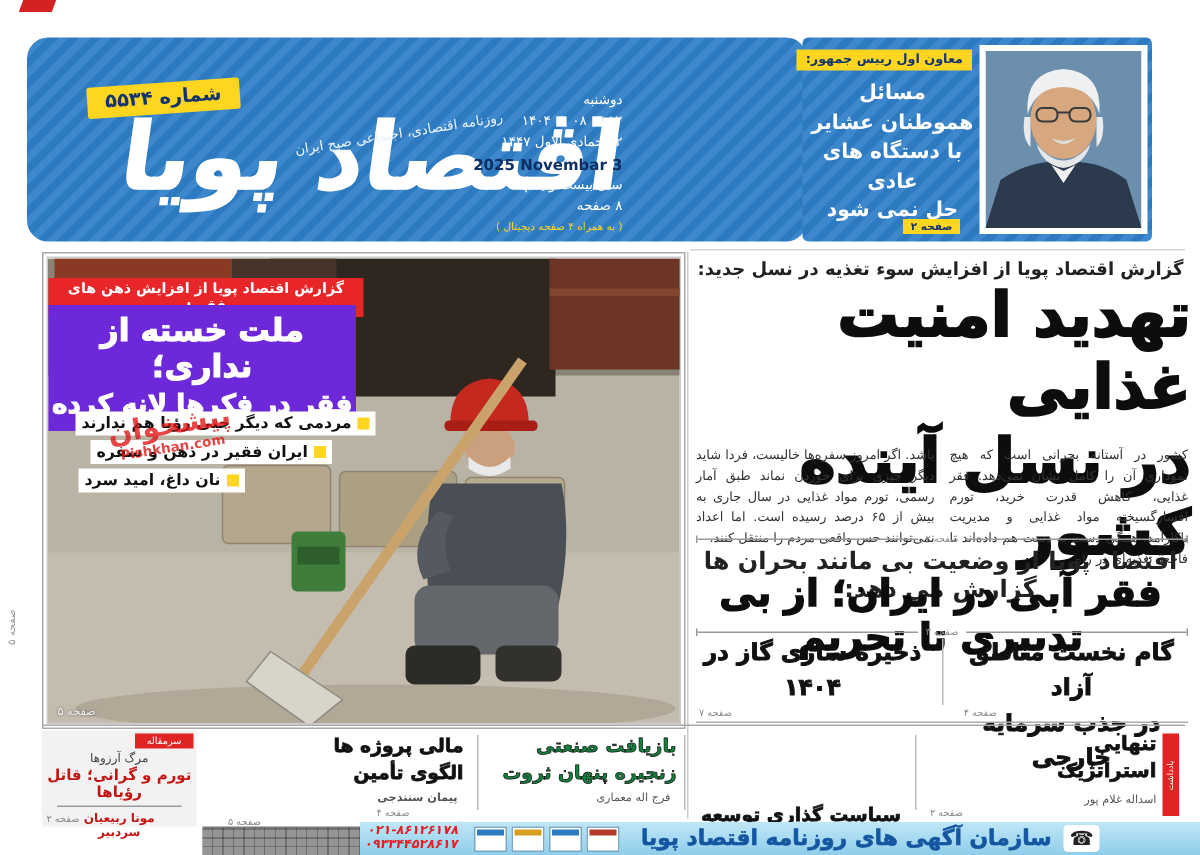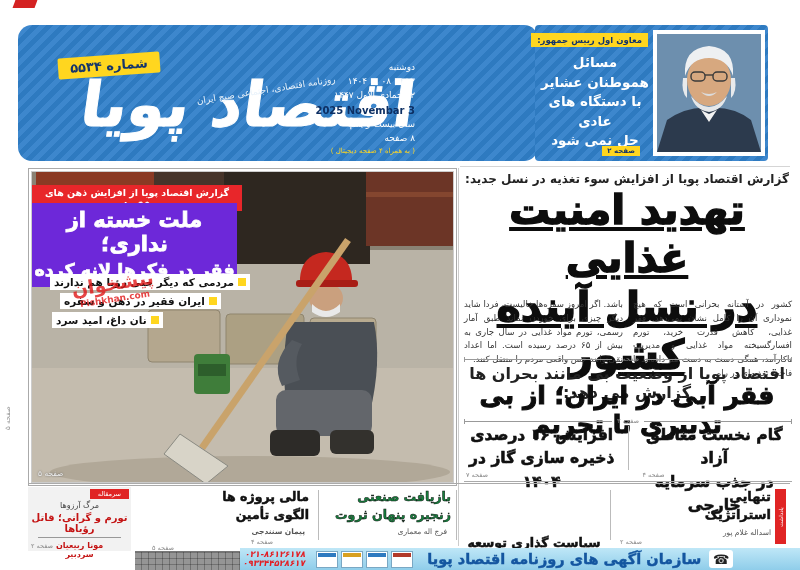--- a/index.html
+++ b/index.html
@@ -33,22 +33,22 @@
   .topright { left:535px; top:25px; width:233px; height:136px; border-radius:4px; }
   .tr-badge { right:120px; top:8px; background:#ffd61f; color:#14356b; font-weight:bold; font-size:8.5px; padding:2px 6px; white-space:nowrap; }
   .tr-headline { right:118px; top:28px; width:110px; color:#ffffff; font-weight:bold; font-size:13.5px; line-height:1.45; text-align:center; }
   .tr-photo { left:118px; top:5px; width:112px; height:126px; background:#fff; padding:4px; }
   .tr-page { right:128px; bottom:5px; background:#ffd61f; color:#14356b; font-size:7px; font-weight:bold; padding:1px 5px; }
 
   
   .rcol-sep { left:458px; top:168px; width:1px; height:378px; background:#cccccc; }
   .kicker { color:#222; font-weight:bold; text-align:center; }
   .h-main {
-    color:#0d0d0d; font-weight:bold; text-align:center; font-size:41px; line-height:1.18;
-    -webkit-text-stroke:1.4px #0d0d0d; letter-spacing:-1px;text-decoration:underline;
+    color:#0d0d0d; font-weight:bold; text-align:right; font-size:41px; line-height:1.18;
+    -webkit-text-stroke:1.4px #0d0d0d; letter-spacing:-1px;
   }
   .h-sub { color:#0d0d0d; font-weight:bold; text-align:center; font-size:25px; -webkit-text-stroke:1px #0d0d0d; }
   .bodytext { font-size:8.6px; line-height:1.6; color:#333; text-align:justify; }
   .divider { display:flex; align-items:center; color:#888; font-size:6.5px; }
   .divider::before, .divider::after { content:""; height:5px; width:1px; background:#999; }
   .divider .seg { flex:1; height:1px; background:#999; }
   .divider .lab { padding:0 5px; white-space:nowrap; }
   .h-box { color:#111; font-weight:bold; text-align:center; font-size:15.5px; line-height:1.5; -webkit-text-stroke:.6px #111; }
   .pagelab { color:#888; font-size:6.5px; }
   .byline { color:#555; font-size:7.5px; }
@@ -187,21 +187,20 @@
     <div style="flex:1; position:relative;">
       <div class="h-box">
         <div>گام نخست مناطق آزاد</div>
         <div>در جذب سرمایه خارجی</div>
       </div>
       <div class="pagelab abs" style="left:6px; bottom:0;">صفحه ۴</div>
     </div>
     <div class="vsep" style="margin:2px 8px; height:44px;"></div>
     <div style="flex:1; position:relative;">
       <div class="h-box">
-        <div>افزایش ۱۶ درصدی</div>
         <div>ذخیره سازی گاز در ۱۴۰۴</div>
       </div>
       <div class="pagelab abs" style="left:2px; bottom:0;">صفحه ۷</div>
     </div>
   </div>
 
   <div class="abs" style="left:464px; top:481px; width:328px; height:1px; background:#aaa;"></div>
 
   <div class="abs ribbon">
     <span>یادداشت</span>

